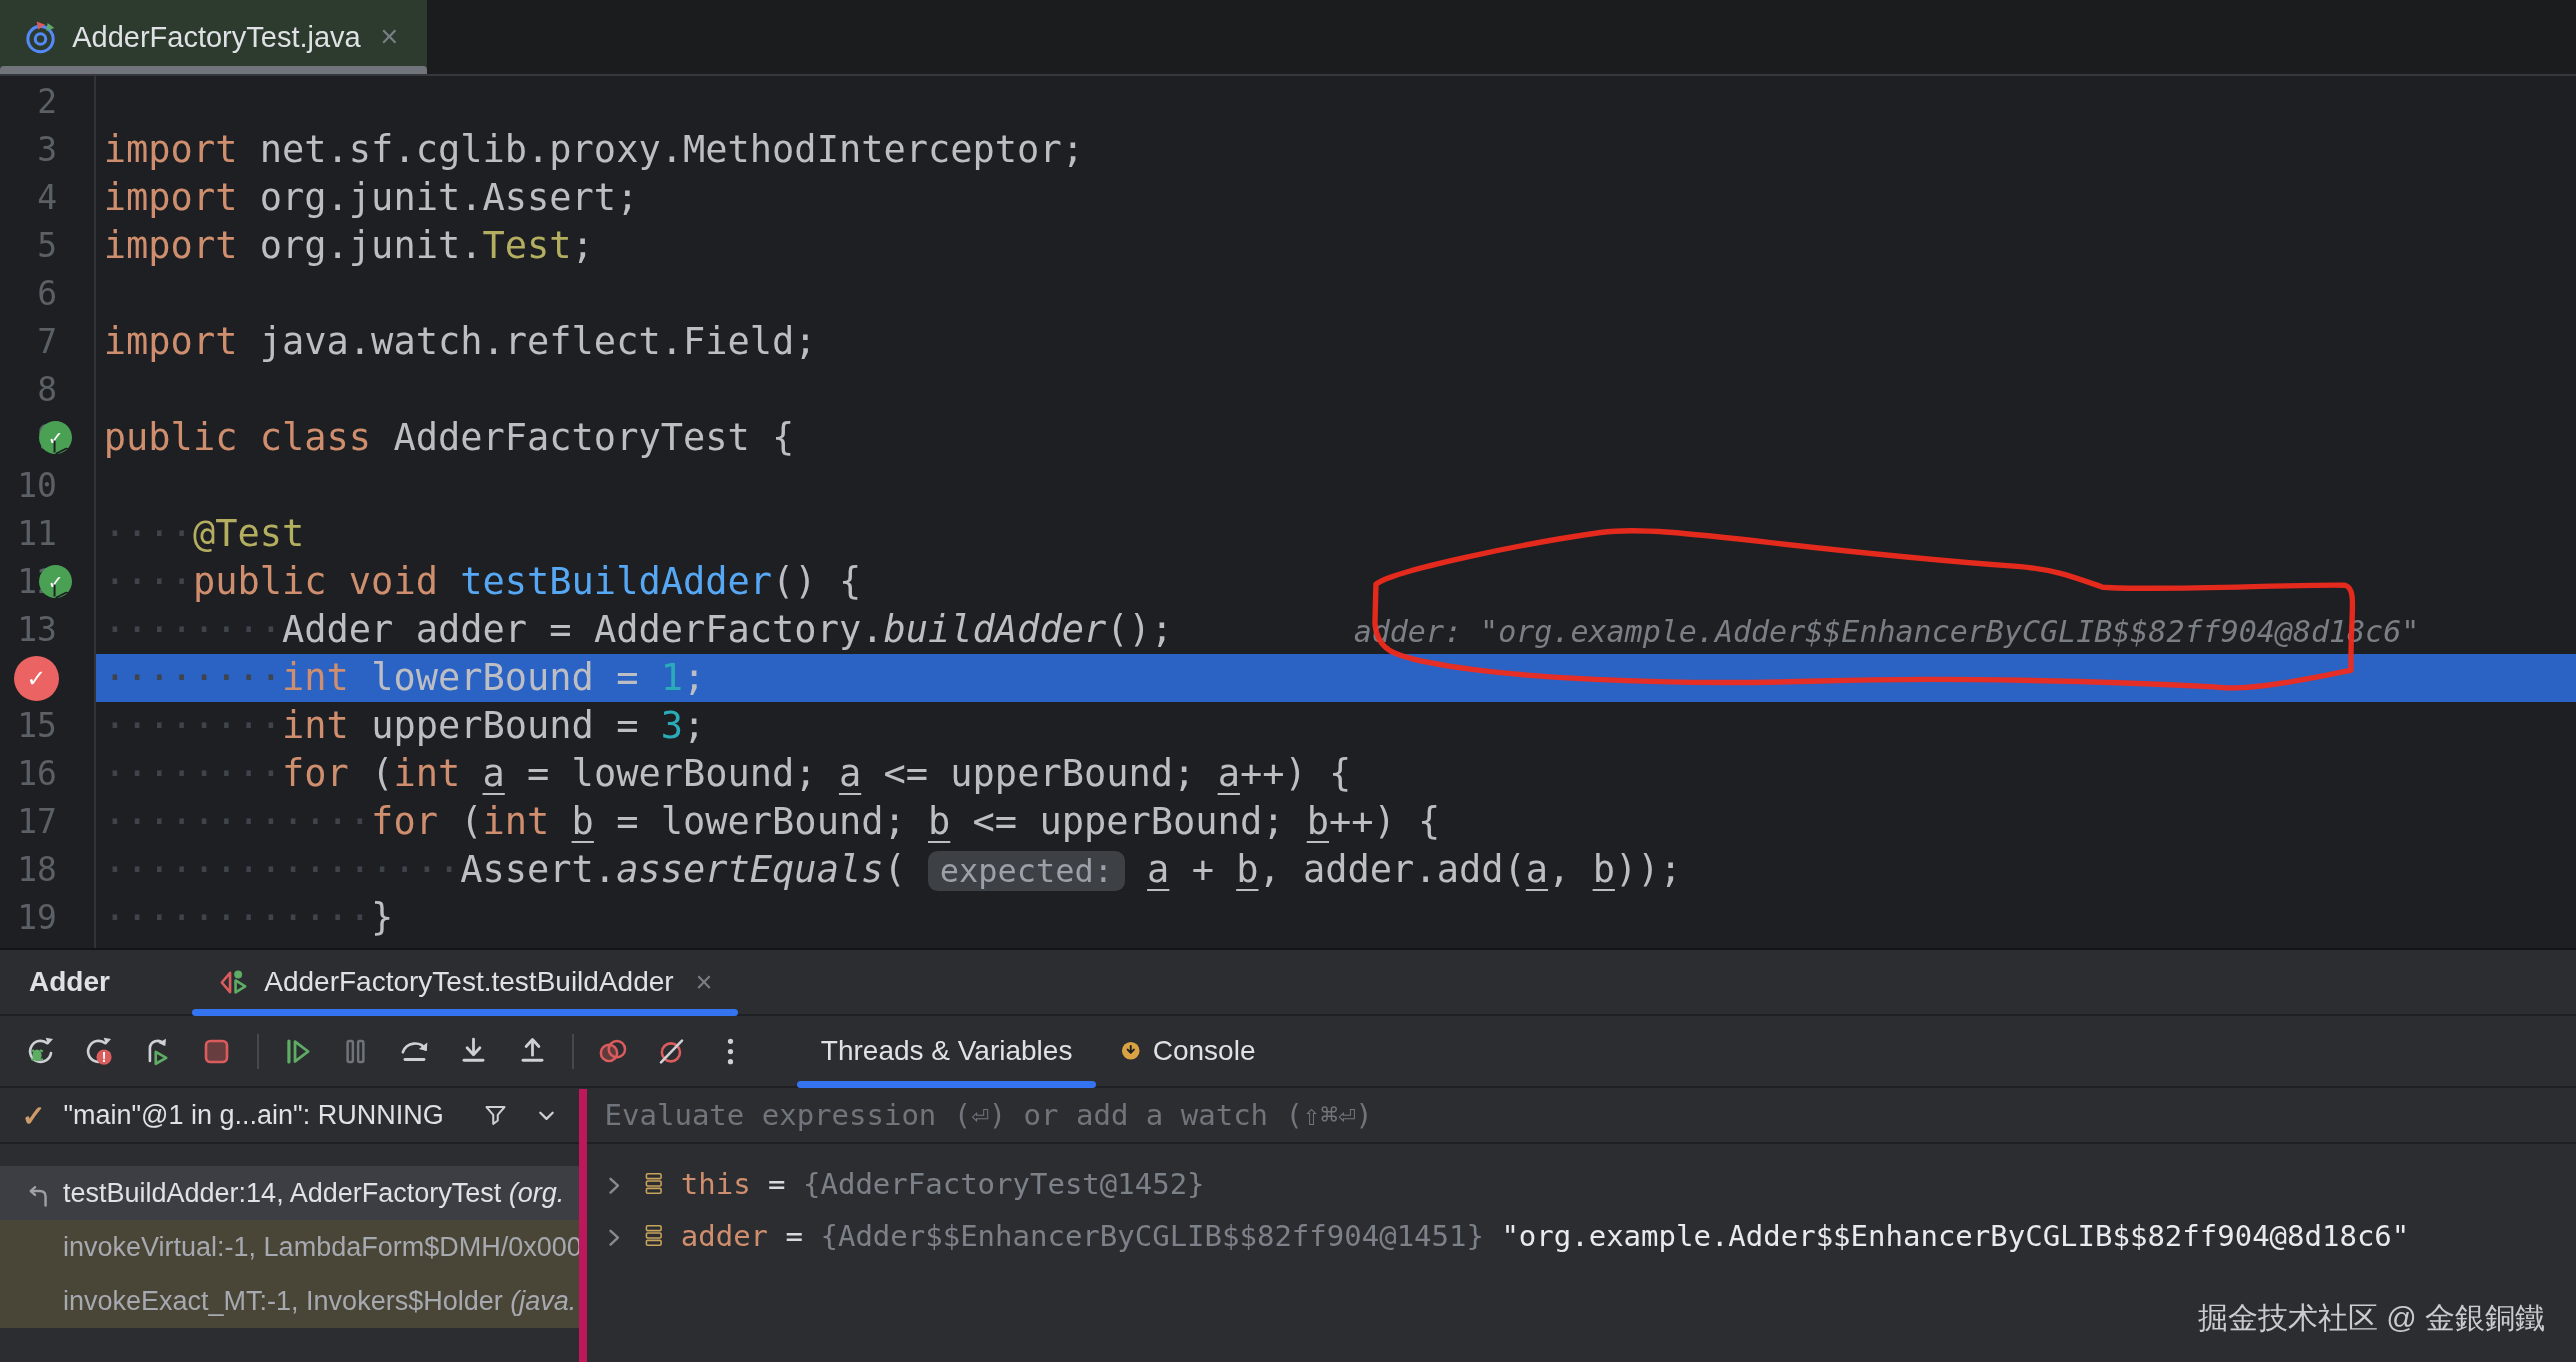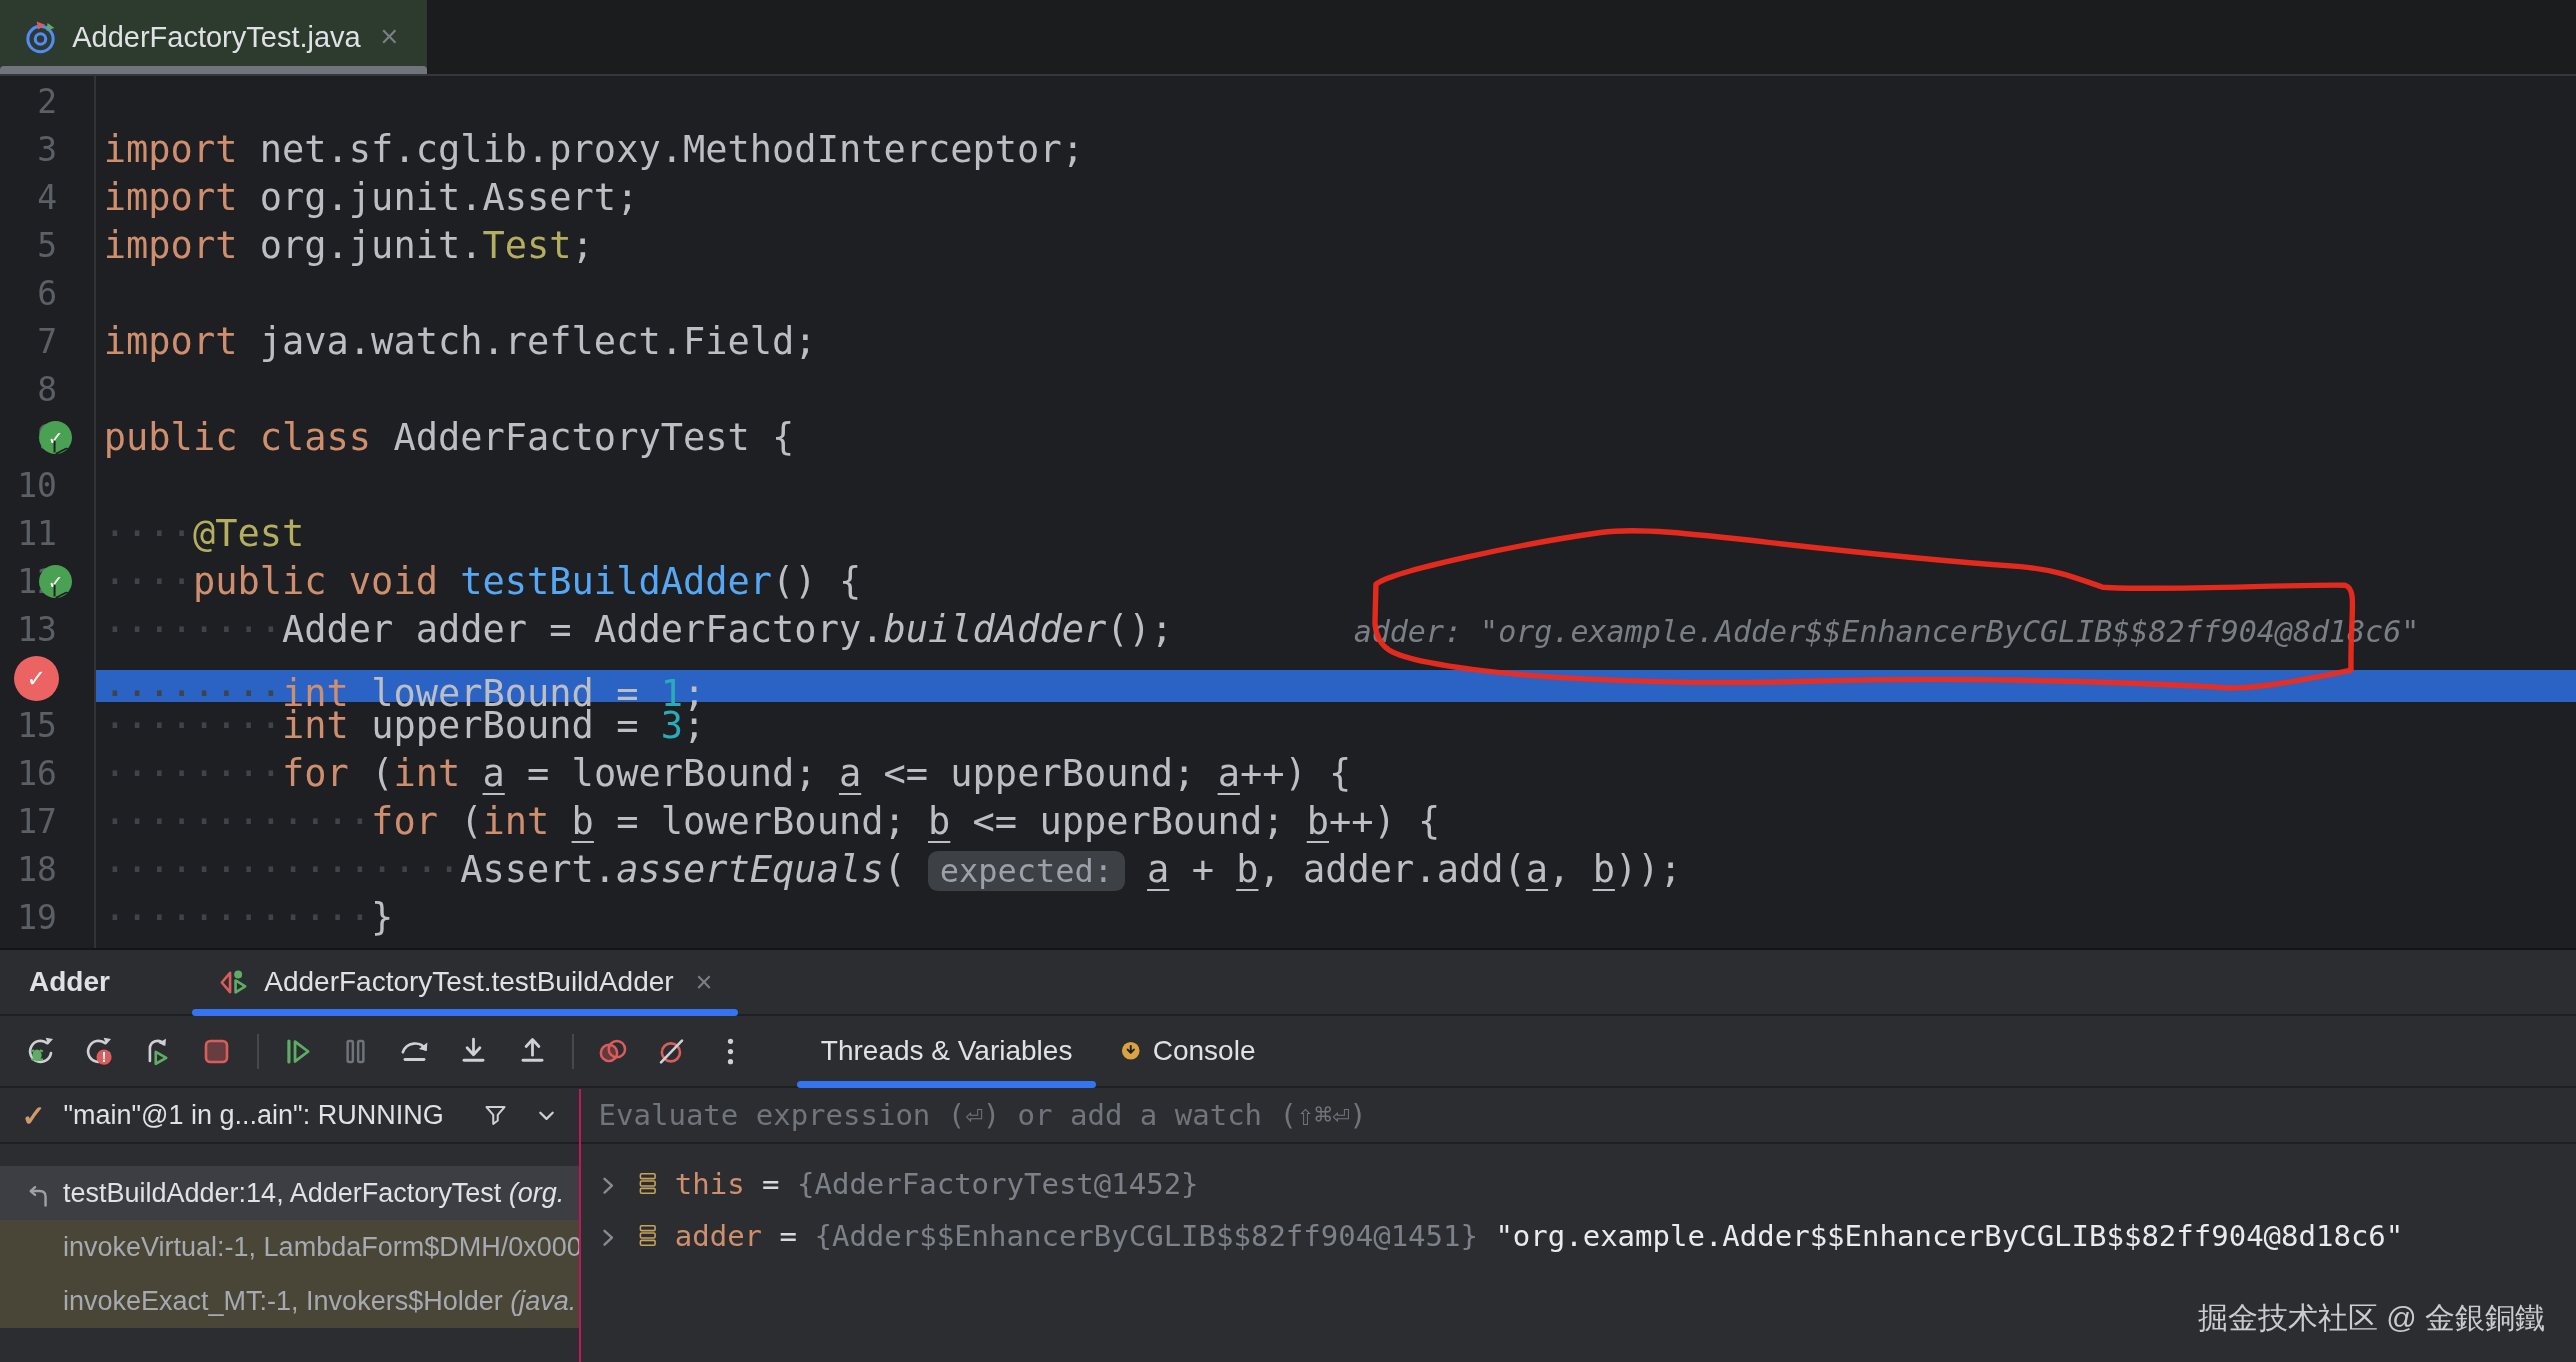--- a/index.html
+++ b/index.html
@@ -15,21 +15,21 @@
 
   
   .editor{position:absolute;left:0;top:76px;width:2576px;height:872px;background:#1E1F22;
     font-family:"DejaVu Sans Mono",monospace;font-size:37px;padding-top:2px;box-sizing:border-box;}
   .editor::before{content:"";position:absolute;left:94px;top:0;bottom:0;width:2px;background:#303338;}
   .cl{position:relative;height:48px;line-height:48px;white-space:pre;}
   .gut{position:absolute;left:0;top:0;width:94px;height:100%;text-align:right;padding-right:37px;box-sizing:border-box;
     color:#5B6066;font-size:33px;}
   .cl.bp .gut .lnum{visibility:hidden;}
   .codewrap{position:absolute;left:96px;right:0;top:0;bottom:0;padding-left:7.8px;white-space:pre;}
-  .cl.cur .codewrap{background:#2B63C4;margin-top:16px;}
+  .cl.cur .codewrap{background:#2B63C4;}
   .seg.kw{color:#CF8E6D;} .seg.pl{color:#BCBEC4;} .seg.an{color:#B3AE60;} .seg.mth{color:#56A8F5;}
   .seg.num{color:#2AACB8;} .seg.ws{color:#3F434B;}
   .seg.it{font-style:italic;}
   .seg.u{text-decoration:underline;text-decoration-thickness:2.4px;text-underline-offset:6.8px;}
   .seg.hint{color:#7A7E85;font-style:italic;font-size:30px;}
   .seg.cap{background:#3D4044;color:#9CA0A8;border-radius:9.8px;padding:1px 11.7px;font-size:32px;}
   .runic{position:absolute;left:39px;top:6.8px;width:35px;height:35px;}
   .runic .grc{position:absolute;left:0;top:0;width:33px;height:33px;border-radius:50%;background:#4AA154;color:#fff;
     font-size:21.5px;line-height:33px;text-align:center;font-weight:bold;}
   .runic .grp{position:absolute;left:16.6px;top:11.7px;color:#4AA154;font-size:21.5px;line-height:25.4px;text-shadow:-2px 0 0 #1E1F22,0 2px 0 #1E1F22;}
@@ -65,21 +65,21 @@
   .thtext{color:#DFE1E5;font-size:27px;margin-left:17.6px;white-space:nowrap;}
   .thicons{margin-left:auto;display:flex;align-items:center;gap:23.5px;margin-right:19.5px;}
   .thicons svg{width:27px;height:27px;display:block;}
   .frames{flex:1;padding-top:21.5px;overflow:hidden;}
   .frow{position:relative;height:54px;line-height:54px;padding-left:63px;font-size:27px;color:#A6A9B0;white-space:nowrap;overflow:hidden;}
   .frow.sel{background:#3C3E43;color:#DFE1E5;}
   .frow.lib{background:#4A4637;}
   .frow .fic{position:absolute;left:21.5px;top:12.7px;width:29px;height:29px;}
   .frow .sfx{font-style:italic;}
 
-  .dright{flex:1;border-left:2px solid #be185d;display:flex;flex-direction:column;overflow:hidden;}
+  .dright{flex:1;border-left:8px solid #be185d;display:flex;flex-direction:column;overflow:hidden;}
   .evalbar{height:53px;flex:0 0 53px;line-height:53px;border-bottom:2px solid #1E1F22;
     font-family:"DejaVu Sans Mono",monospace;font-size:29px;color:#70747B;padding-left:17.6px;white-space:pre;overflow:hidden;}
   .vars{flex:1;padding-top:13.7px;}
   .vrow{display:flex;align-items:center;height:52px;font-family:"DejaVu Sans Mono",monospace;font-size:29px;white-space:pre;}
   .vrow .vchev{margin-left:13.7px;width:25.4px;height:25.4px;flex:0 0 25.4px;}
   .vrow .vfield{margin-left:15.6px;width:23.5px;height:27px;flex:0 0 23.5px;}
   .vname{color:#CF8E6D;margin-left:15.6px;}
   .veq{color:#D7D9DD;}
   .vval{color:#7C8088;}
   .vstr{color:#E8EAEC;}

